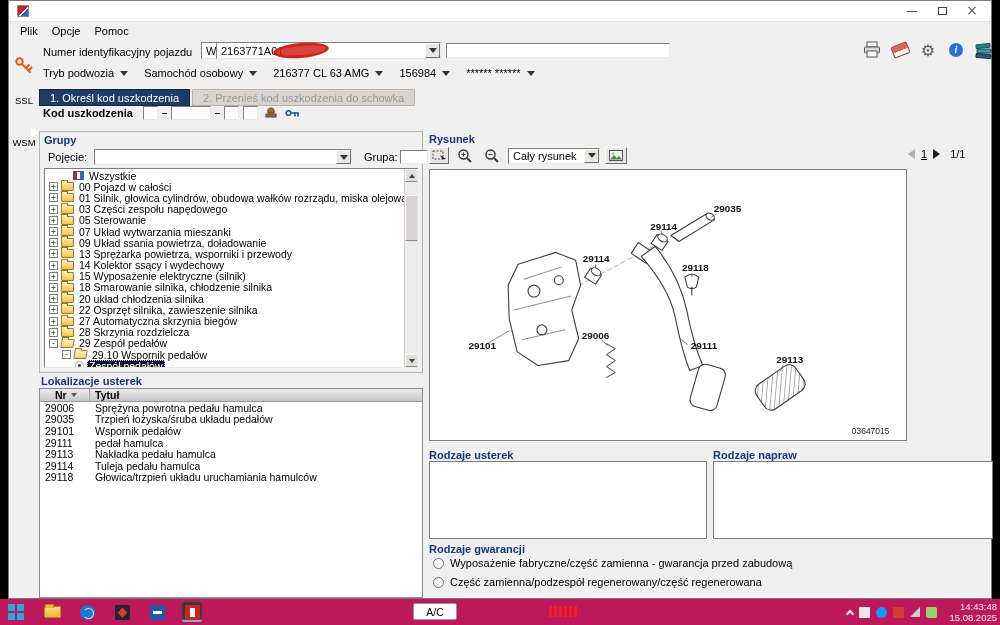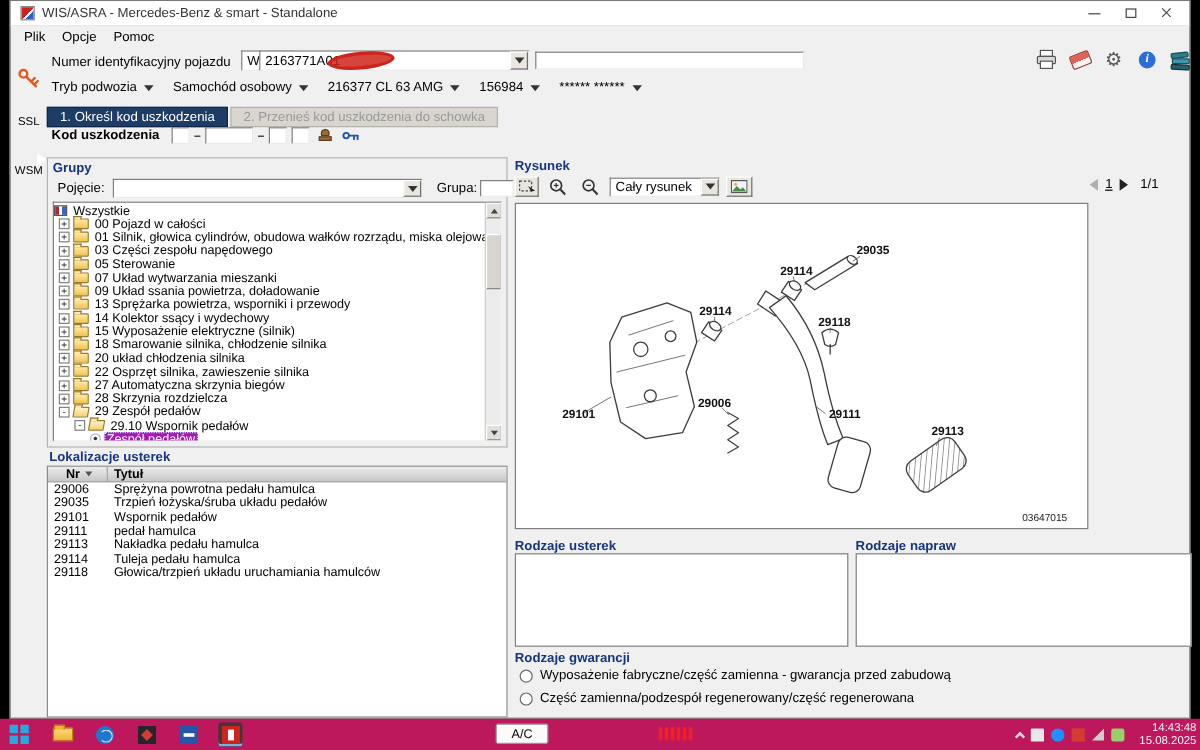--- a/index.html
+++ b/index.html
@@ -86,21 +86,21 @@
   .tree-row{display:flex;align-items:center;height:11.2px;font-size:10.5px;white-space:nowrap;}
   .expbox{width:9px;height:9px;border:1px solid #808080;background:#fff;font:8px/8px "DejaVu Sans Mono",monospace;text-align:center;color:#333;margin-right:3px;flex:none;}
   .t-icon{flex:none;margin-right:3px;position:relative;}
   .t-icon.folder,.t-icon.folder-open{width:13px;height:9px;background:linear-gradient(180deg,#ffe9a6,#f3c34c);border:1px solid #97772a;border-radius:1px;}
   .t-icon.folder::before,.t-icon.folder-open::before{content:"";position:absolute;left:-1px;top:-3px;width:5px;height:2px;background:#ffe9a6;border:1px solid #97772a;border-bottom:0;}
   .t-icon.folder-open{transform:skewX(-10deg);background:linear-gradient(180deg,#fff3cc,#f7d069);}
   .t-icon.book{width:11px;height:9px;border:1px solid #555;background:linear-gradient(90deg,#b23 33%,#fff 33% 66%,#36c 66%);}
   .t-icon.dot{width:9px;height:9px;border-radius:50%;border:1px solid #aab6d8;background:#fff;}
   .t-icon.dot::after{content:"";position:absolute;left:2px;top:2px;width:3px;height:3px;border-radius:50%;background:#333;}
   .t-label{padding:0 2px;}
-  .t-label.selected{background:#a21caf;color:#fff;outline:1px dotted #cfd8ff;outline-offset:-1px;text-align:center;}
+  .t-label.selected{background:#0f172a;color:#fff;outline:1px dotted #cfd8ff;outline-offset:-1px;text-align:center;}
 
   .vscroll{position:absolute;right:0;top:0;bottom:0;width:13px;background:#ececec;border-left:1px solid #cfcfcf;}
   .sc-btn{position:absolute;left:0;width:13px;height:13px;background:#e2dfda;border:1px solid;border-color:#fff #8a8a8a #8a8a8a #fff;display:flex;align-items:center;justify-content:center;}
   .sc-up{top:0;} .sc-dn{bottom:0;}
   .tri-up-s{width:0;height:0;border-left:3px solid transparent;border-right:3px solid transparent;border-bottom:4px solid #444;}
   .tri-dn-s{width:0;height:0;border-left:3px solid transparent;border-right:3px solid transparent;border-top:4px solid #444;}
   .sc-thumb{position:absolute;left:0;top:26px;width:13px;height:46px;background:#d8d4ce;border:1px solid;border-color:#fff #8a8a8a #8a8a8a #fff;}
 
   
   .lok-panel{position:absolute;left:30px;top:374px;width:384px;height:223px;}
@@ -168,21 +168,20 @@
   .tr-5{background:#9ad06b;border-radius:2px;}
   .clock{color:#f0f0f0;font-size:9.5px;line-height:11px;text-align:right;width:54px;}
 </style>
 </head>
 <body>
 
 <div class="window">
 
   <div class="titlebar">
     <span class="app-icon"></span>
-    <span class="title-text">WIS/ASRA - Mercedes-Benz &amp; smart - Standalone</span>
     <div class="win-controls">
       <span class="win-btn">
           <i class="glyph-min"></i>
         </span>
       <span class="win-btn">
           <i class="glyph-max"></i>
         </span>
       <span class="win-btn">
           <span class="glyph-close">
             <i></i>
@@ -328,21 +327,21 @@
     <div class="tree-box">
       <div class="vscroll">
         <span class="sc-btn sc-up">
             <i class="tri-up-s"></i>
           </span>
         <span class="sc-thumb"></span>
         <span class="sc-btn sc-dn">
             <i class="tri-dn-s"></i>
           </span>
       </div>
-    <div class="tree-row" style="padding-left: 0;">
+    <div class="tree-row" style="padding-left: 0; margin-left: 28px;">
           <span class="t-icon book"></span>
           <span class="t-label">Wszystkie</span>
         </div>
         <div class="tree-row" style="padding-left: 4px;">
           <span class="expbox">+</span>
           <span class="t-icon folder"></span>
           <span class="t-label">00 Pojazd w całości</span>
         </div>
         <div class="tree-row" style="padding-left: 4px;">
           <span class="expbox">+</span>

